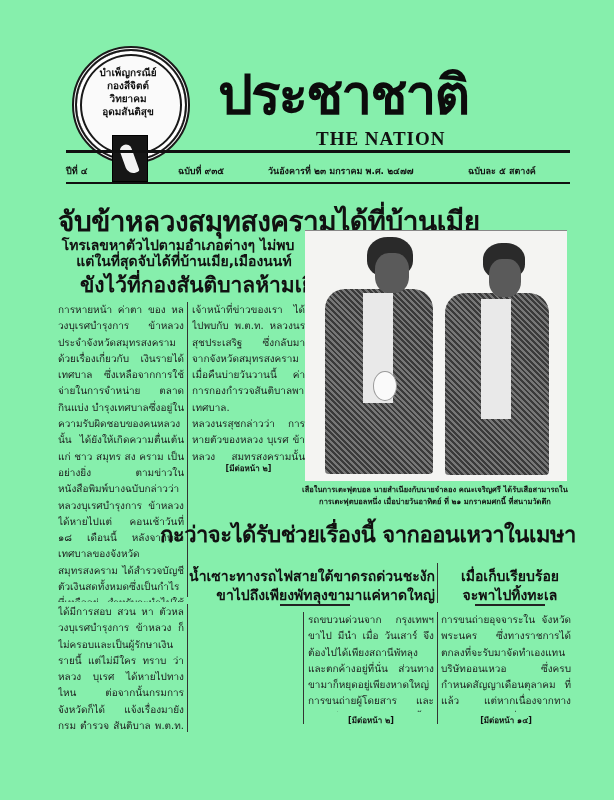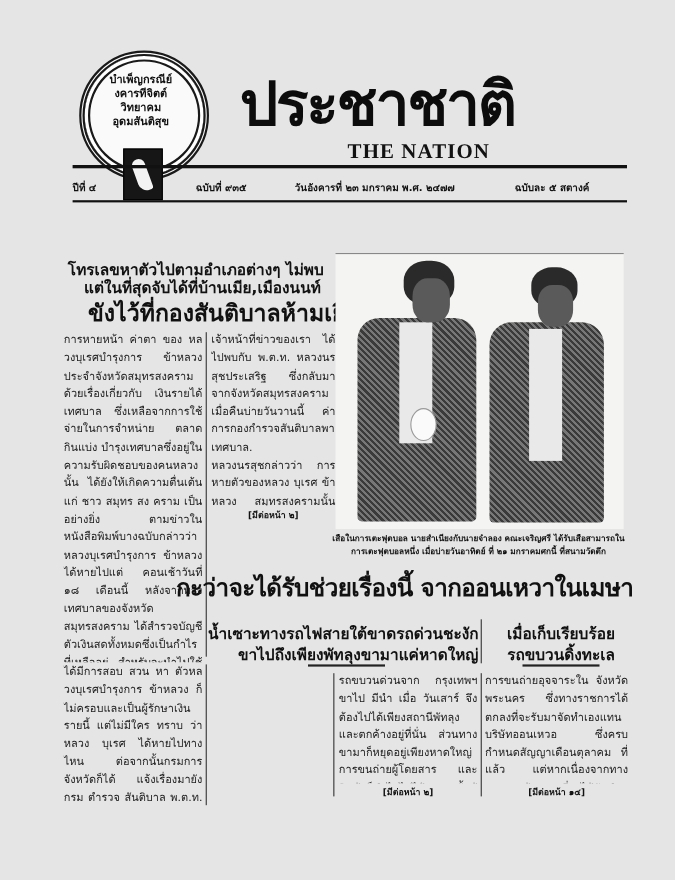--- a/index.html
+++ b/index.html
@@ -1,18 +1,18 @@
 <!DOCTYPE html>
 <html><head>
 <meta charset="utf-8">
 <style>
   html, body { margin:0; padding:0; background:#ffffff; }
   body { width:614px; height:800px; position:relative; overflow:hidden;
          font-family:"DejaVu Sans", sans-serif; color:#111; }
-  .page { position:absolute; left:0; top:0; width:614px; height:800px; background:#e5e5e5;text-decoration:underline; }
+  .page { position:absolute; left:0; top:0; width:614px; height:800px; background:#86efac;text-decoration:underline; }
   .abs { position:absolute; }
   
   .seal { left:72px; top:46px; width:108px; height:108px; border-radius:50%;
           border:5px double #1a1a1a; box-shadow: inset 0 0 0 3px #fff, inset 0 0 0 5px #1a1a1a; background:#fafafa; }
   .seal-text { left:88px; top:66px; width:80px; text-align:center; font-size:10px; font-weight:bold; line-height:13px; }
   .seal-img { left:112px; top:135px; width:34px; height:45px; background:#161616; border:1px solid #000; }
   .seal-img::after { content:""; position:absolute; left:10px; top:8px; width:12px; height:30px;
           background:#f3f3f3; border-radius:6px 6px 2px 8px; transform:rotate(-20deg); }
   .title-thai { left:218px; top:58px; width:360px; font-family:"DejaVu Serif", serif; font-size:55px;
           font-weight:bold; letter-spacing:-2px; line-height:74px; color:#0c0c0c; }
@@ -40,36 +40,37 @@
   .ul { height:2px; background:#222; }
 </style>
 </head>
 <body>
 
 <div class="page">
 
   <div class="abs seal"></div>
   <div class="abs seal-text">
     <div>บำเพ็ญกรณีย์</div>
-    <div>งคารทีจิตต์</div>
+    <div>กองสีจิตต์</div>
     <div>วิทยาคม</div>
     <div>อุดมสันติสุข</div>
   </div>
   <div class="abs seal-img"></div>
 
   <div class="abs title-thai">ประชาชาติ</div>
   <div class="abs title-en">THE NATION</div>
 
   <div class="abs rule" style="left:66px; top:150px; width:504px;"></div>
   <div class="abs dateline" style="left:66px;">ปีที่ ๔</div>
   <div class="abs dateline" style="left:178px;">ฉบับที่ ๙๓๕</div>
   <div class="abs dateline" style="left:268px;">วันอังคารที่ ๒๓ มกราคม พ.ศ. ๒๔๗๗</div>
   <div class="abs dateline" style="left:468px;">ฉบับละ ๕ สตางค์</div>
   <div class="abs rule" style="left:66px; top:182px; width:504px; height:2px;"></div>
 
+  <div class="abs h-main">จับข้าหลวงสมุทสงครามได้ที่บ้านเมีย</div>
   <div class="abs h-sub1" style="top:234px;">โทรเลขหาตัวไปตามอำเภอต่างๆ ไม่พบ</div>
   <div class="abs h-sub2" style="top:250px; left:64px;">แต่ในที่สุดจับได้ที่บ้านเมีย,เมืองนนท์</div>
   <div class="abs h-sub3" style="top:268px;">ขังไว้ที่กองสันติบาลห้ามเยี่ยม</div>
 
   <div class="abs body-col" style="left:58px; top:302px; width:126px; height:300px; overflow:hidden;">
     <p>การหายหน้า ค่าตา ของ หลวงบุเรศบำรุงการ ข้าหลวงประจำจังหวัดสมุทรสงครามด้วยเรื่องเกี่ยวกับ เงินรายได้เทศบาล ซึ่งเหลือจากการใช้จ่ายในการจำหน่าย ตลาด กินแบ่ง บำรุงเทศบาลซึ่งอยู่ในความรับผิดชอบของคนหลวงนั้น ได้ยังให้เกิดความตื่นเต้น แก่ ชาว สมุทร สง คราม เป็นอย่างยิ่ง ตามข่าวในหนังสือพิมพ์บางฉบับกล่าวว่า หลวงบุเรศบำรุงการ ข้าหลวง ได้หายไปแต่ คอนเช้าวันที่ ๑๘ เดือนนี้ หลังจากทางเทศบาลของจังหวัดสมุทรสงคราม ได้สำรวจบัญชีตัวเงินสดทั้งหมดซึ่งเป็นกำไรที่เหลืออยู่ สำหรับจะนำไปใช้ในการเทศบาล ปรากฏว่าเงินจำนวนที่กล่าวแล้วได้ขาดหายไปประมาณ ๑๗,๐๐๐ บาท.</p>
   </div>
   <div class="abs vrule" style="left:187px; top:302px; height:295px;"></div>
   <div class="abs body-col" style="left:192px; top:302px; width:113px; height:158px; overflow:hidden;">
     <p>เจ้าหน้าที่ข่าวของเรา ได้ ไปพบกับ พ.ต.ท. หลวงนรสุชประเสริฐ ซึ่งกลับมาจากจังหวัดสมุทรสงครามเมื่อคืนบ่ายวันวานนี้ ค่าการกองกำรวจสันติบาลพาเทศบาล.</p>
@@ -93,21 +94,21 @@
     </div>
   </div>
   <div class="abs caption">เสือในการเตะฟุตบอล นายสำเนียงกับนายจำลอง คณะเจริญศรี ได้รับเสือสามารถในการเตะฟุตบอลหนึ่ง เมื่อบ่ายวันอาทิตย์ ที่ ๒๑ มกราคมศกนี้ ที่สนามวัดตึก</div>
 
   <div class="abs h-second">กะว่าจะได้รับช่วยเรื่องนี้ จากออนเหวาในเมษา</div>
   <div class="abs sub-mid" style="top:565px;">น้ำเซาะทางรถไฟสายใต้ขาดรถด่วนชะงัก</div>
   <div class="abs sub-mid" style="top:584px;">ขาไปถึงเพียงพัทลุงขามาแค่หาดใหญ่</div>
   <div class="abs ul" style="left:280px; top:604px; width:70px;"></div>
   <div class="abs vrule" style="left:437px; top:563px; height:40px;"></div>
   <div class="abs sub-right" style="top:565px;">เมื่อเก็บเรียบร้อย</div>
-  <div class="abs sub-right" style="top:584px;">รถขบวนดิ้งทะเล</div>
+  <div class="abs sub-right" style="top:584px;">จะพาไปทิ้งทะเล</div>
   <div class="abs ul" style="left:475px; top:604px; width:70px;"></div>
 
   <div class="abs body-col" style="left:58px; top:604px; width:126px; height:130px; overflow:hidden;">
     <p>ได้มีการสอบ สวน หา ตัวหลวงบุเรศบำรุงการ ข้าหลวง ก็ไม่ครอบและเป็นผู้รักษาเงินรายนี้ แต่ไม่มีใคร ทราบ ว่า หลวง บุเรศ ได้หายไปทางไหน ต่อจากนั้นกรมการจังหวัดก็ได้ แจ้งเรื่องมายัง กรม ตำรวจ สันติบาล พ.ต.ท. หลวง นรสุชประเสริฐ ผู้กำกับการตำรวจสันติบาล กองหนึ่งได้ รับคำสั่ง ให้ออกไปสืบสวน ยังจังหวัดสมุทรสงครามโดยด่วน.</p>
   </div>
   <div class="abs vrule" style="left:187px; top:604px; height:128px;"></div>
   <div class="abs vrule" style="left:303px; top:612px; height:112px;"></div>
   <div class="abs body-col" style="left:308px; top:612px; width:126px; height:100px; overflow:hidden;">
     <p>รถขบวนด่วนจาก กรุงเทพฯ ขาไป มีนำ เมื่อ วันเสาร์ จึงต้องไปได้เพียงสถานีพัทลุง และตกค้างอยู่ที่นั่น ส่วนทางขามาก็หยุดอยู่เพียงหาดใหญ่ การขนถ่ายผู้โดยสาร และสินค้าก็ทำไปไม่ได้ ฉะนั้นผู้โดยสารที่ไปไม่ถึงสถานีปลายทาง ก็คง จะต้อง เดินทาง</p>
   </div>

